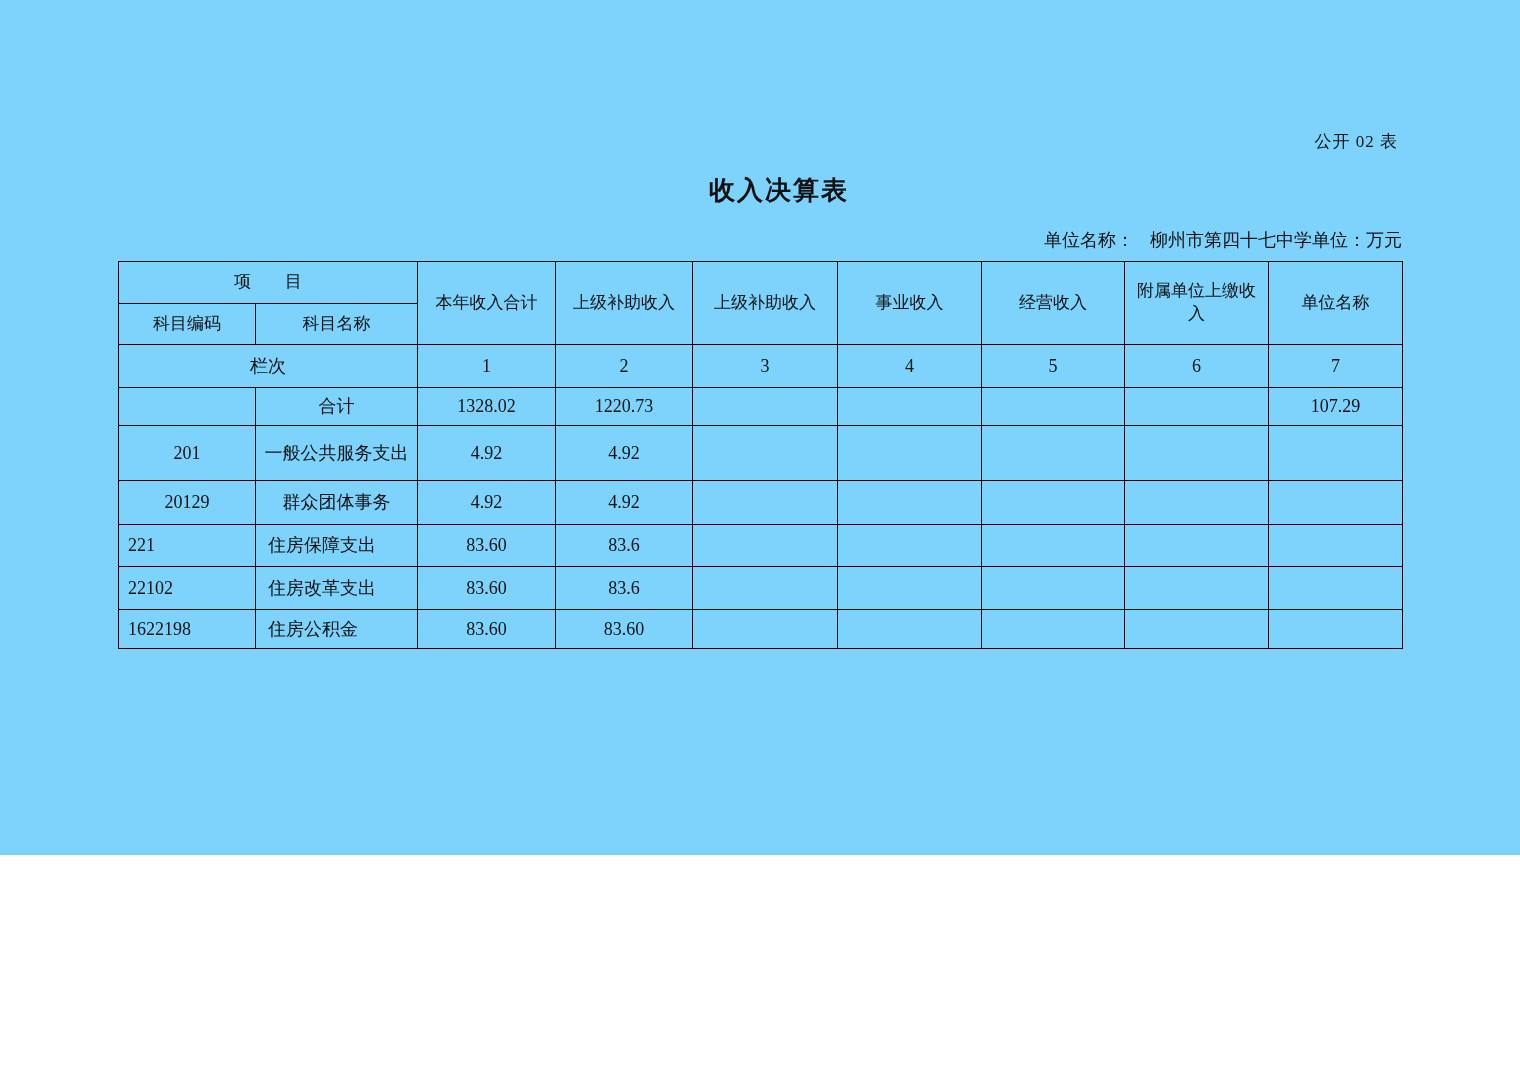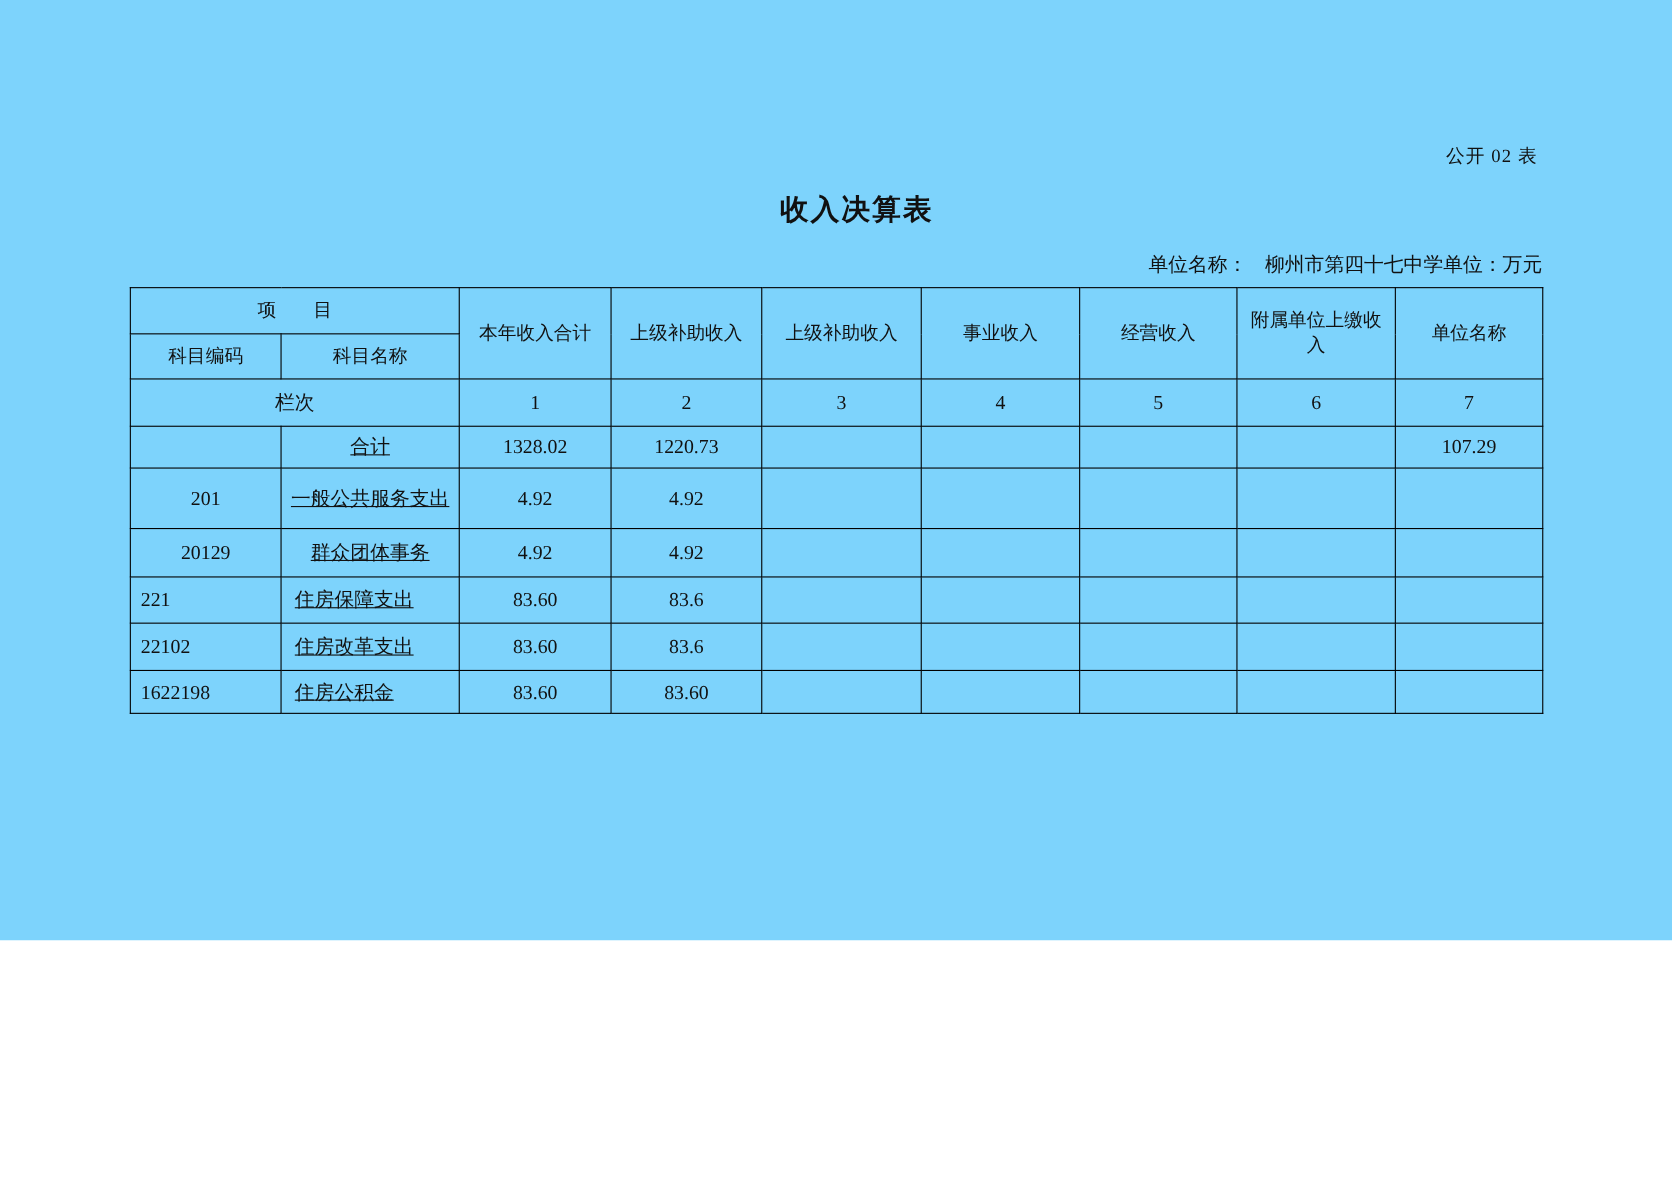--- a/index.html
+++ b/index.html
@@ -56,21 +56,21 @@
   td.head-narrow { padding: 2px 14px; }
   tr.hr1 { height: 42px; }
   tr.hr2 { height: 41px; }
   tr.lanci { height: 43px; }
   tr.dr0 { height: 38px; }
   tr.dr1 { height: 55px; }
   tr.dr2 { height: 44px; }
   tr.dr3 { height: 42px; }
   tr.dr4 { height: 43px; }
   tr.dr5 { height: 39px; }
-  td.name-cell { padding: 2px 11px; text-decoration: underline; }
+  td.name-cell { padding: 2px 11px; }
   td.val { text-align: right; padding-right: 9px; }
   tr.row-left td.code-cell { text-align: left; padding-left: 9px; }
   tr.row-left td.name-cell { text-align: left; padding-left: 12px; }
   .item-group { letter-spacing: 0; white-space: pre; }
   .note {
     margin: 11px 120px 0 120px;
     font-size: 18px;
   }
   .page-number {
     position: absolute;

